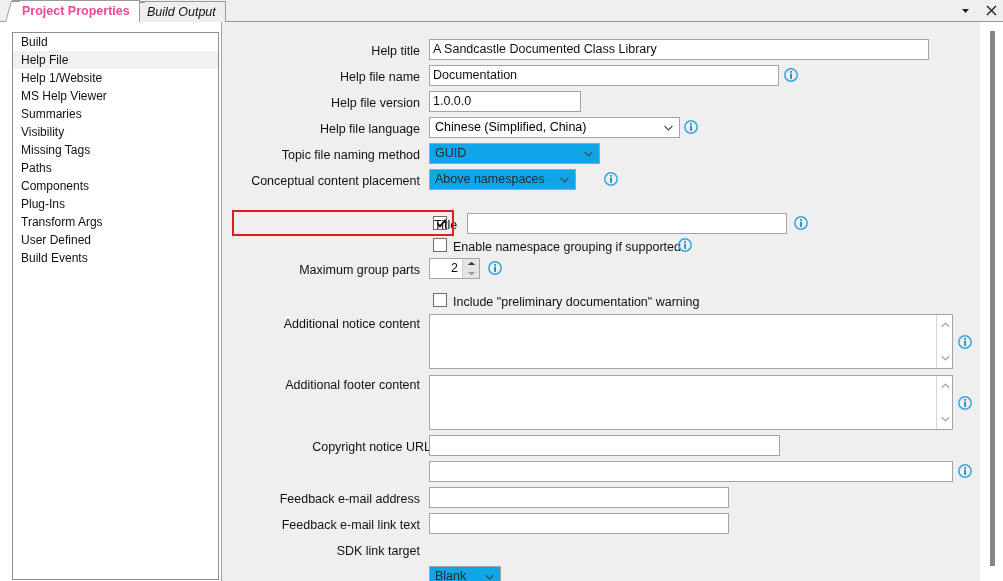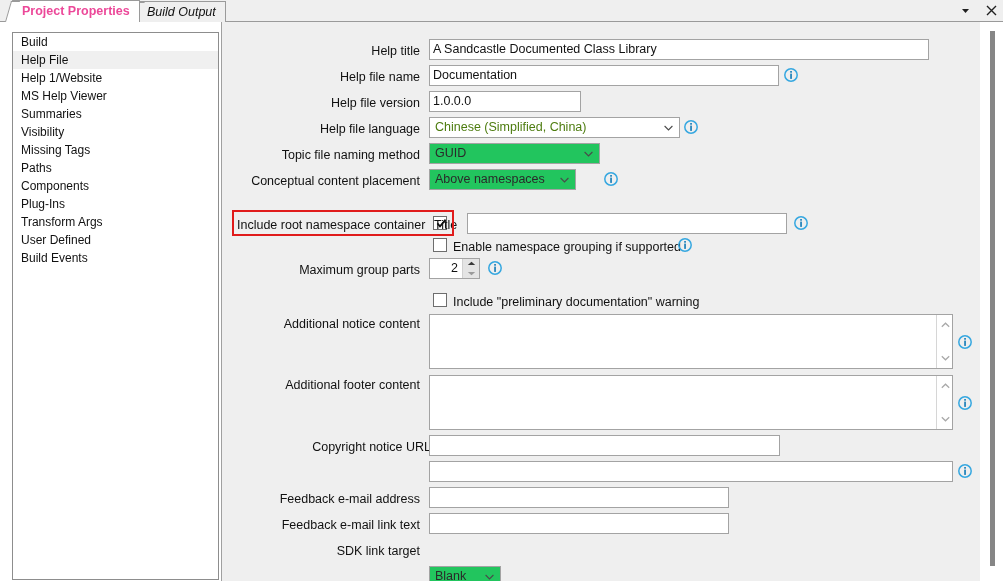--- a/index.html
+++ b/index.html
@@ -136,31 +136,31 @@
     height: 21px;
     padding: 0 3px;
     font-size: 12.5px;
     color: #111;
     line-height: 19px;
     white-space: nowrap;
     overflow: hidden;
   }
   .fcombo {
     position: absolute;
-    background: #22c55e;
+    background: #0ea5e9;
     border: 1px solid #a3a3a3;
     height: 21px;
     padding: 0 18px 0 5px;
     font-size: 12.5px;
     color: #2a2a2a;
     line-height: 19px;
     white-space: nowrap;
     overflow: hidden;
   }
-  .fcombo.white { background: #ffffff; color: #4d7c0f; }
+  .fcombo.white { background: #ffffff; color: #000000; }
   .fcombo .arrow {
     position: absolute; right: 6px; top: 0; height: 19px;
     display: flex; align-items: center;
     color: #555; font-size: 9px;
   }
   .fcombo .arrow svg { display: block; }
 
   .ftextarea {
     position: absolute;
     background: #ffffff;
@@ -348,21 +348,20 @@
       </span>
     </div>
     <div class="infoicon" style="left:382px; top:150px;">
       <svg width="14" height="14" viewBox="0 0 14 14">
         <circle cx="7" cy="7" r="6.2" fill="none" stroke="#35a7e0" stroke-width="1.5"></circle>
         <rect x="6.2" y="3" width="1.7" height="1.7" fill="#1b7fb8"></rect>
         <rect x="6.2" y="5.6" width="1.7" height="5.3" fill="#1b7fb8"></rect>
       </svg>
     </div>
 
-    <div class="checklabel" style="left:15px; top:195px;">Include root namespace container</div>
     <div class="fcheck" style="left:211px; top:194px;">
       <span class="mark">
         <svg width="11" height="11" viewBox="0 0 11 11">
             <path d="M1.4 5.4 L4 8.4 L9.6 1.6" fill="none" stroke="#101010" stroke-width="1.7"></path>
           </svg>
       </span>
     </div>
 
     <div class="flabel" style="left:212px; top:195px; width:42px; text-align:left;">Title</div>
     <div class="ftext" style="left:245px; top:191px; width:320px;"></div>

